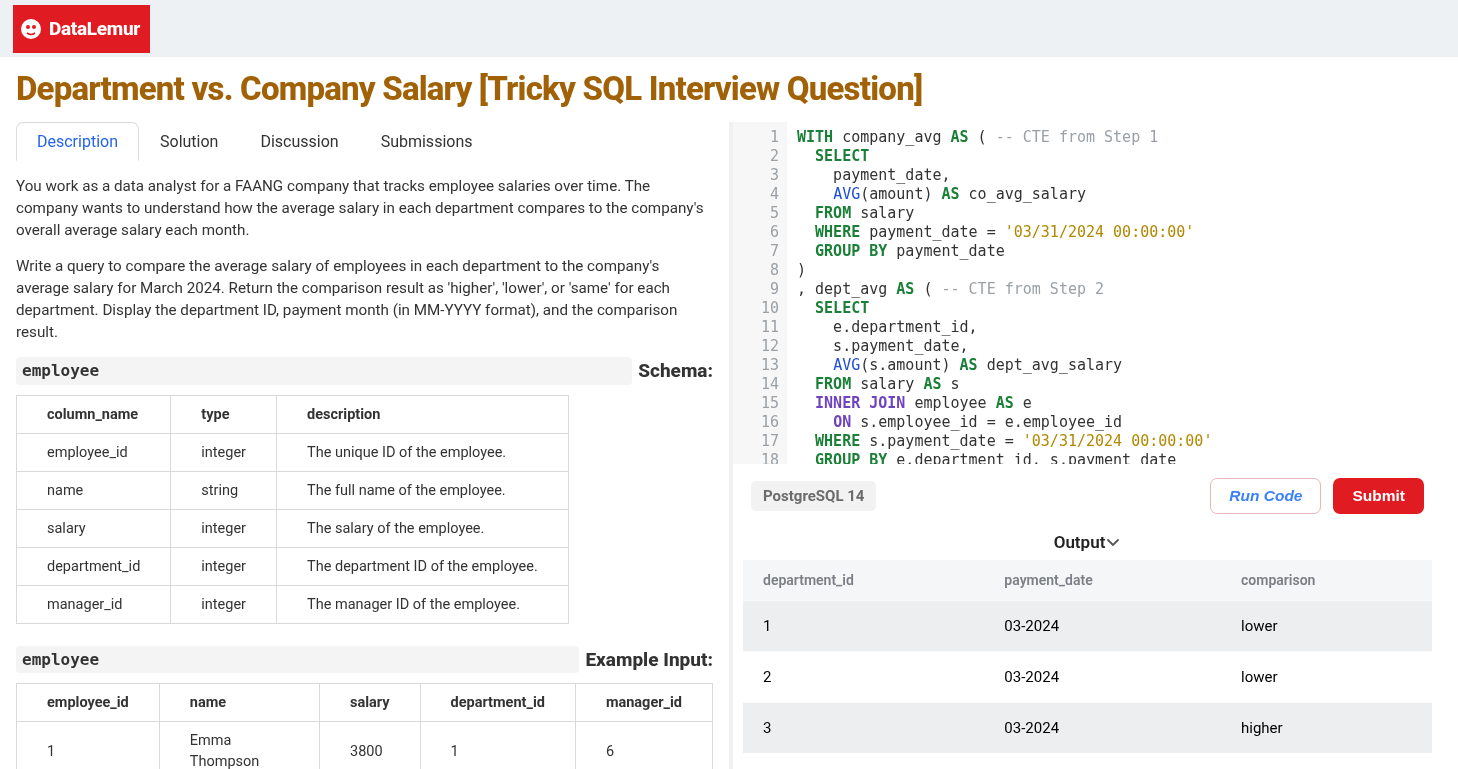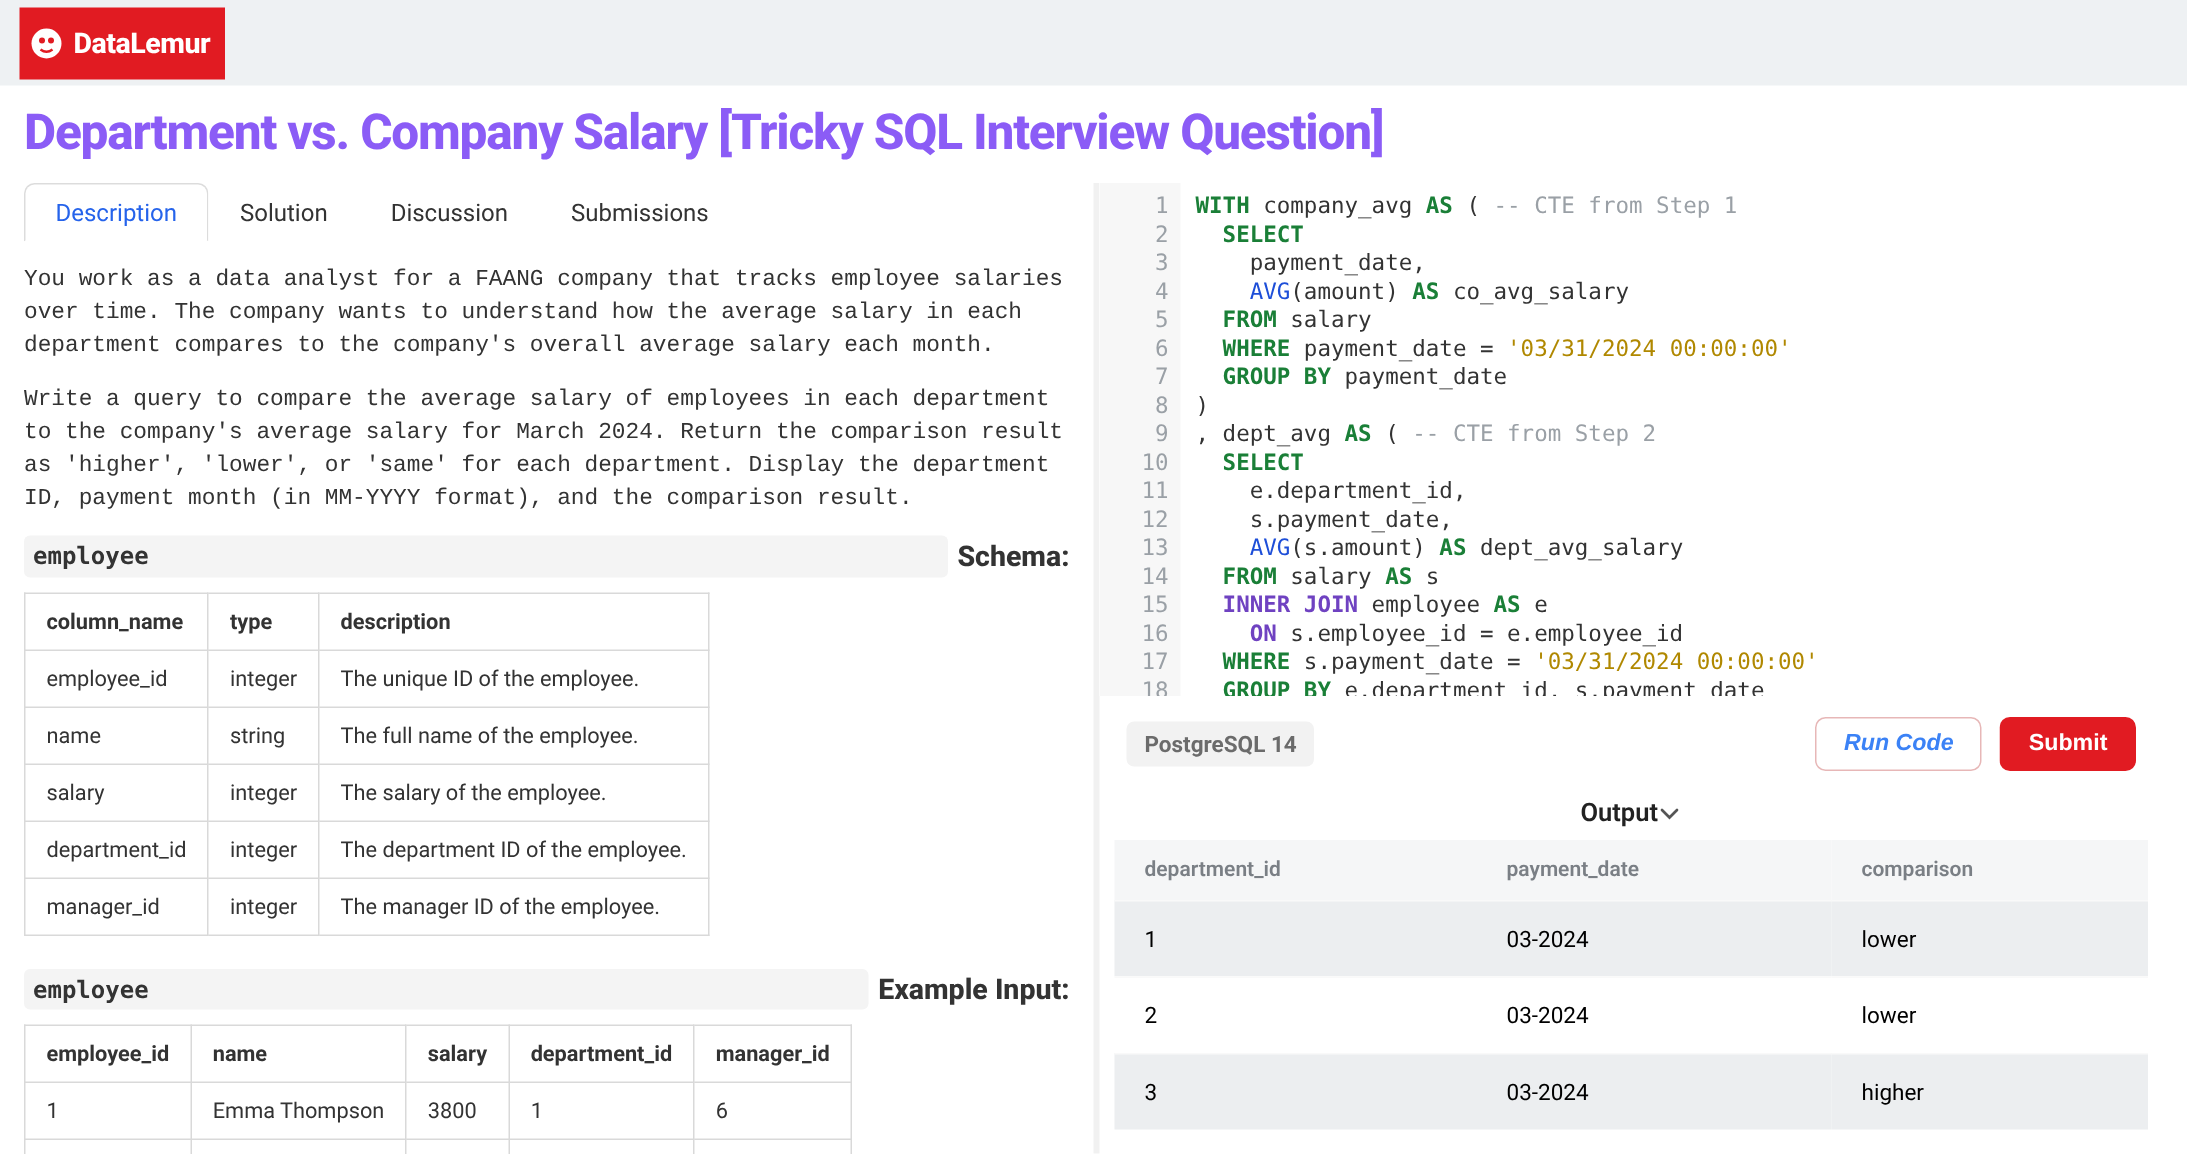--- a/index.html
+++ b/index.html
@@ -3,38 +3,38 @@
 <meta charset="utf-8">
 <style>
 * { box-sizing: border-box; margin: 0; padding: 0; }
 html, body { width: 1458px; height: 769px; font-family: -apple-system, BlinkMacSystemFont, "Segoe UI", Roboto, Helvetica, Arial, sans-serif; background: #fff; overflow: hidden; }
 
 .topbar { height: 57px; background: #eef1f3; display: flex; align-items: center; padding: 0 13px; }
 .logo { height: 48px; background: #e11b22; color: #fff; font-weight: 800; font-size: 19px; display: inline-flex; align-items: center; padding: 0 10px 0 6px; letter-spacing: -0.3px; }
 .logo svg { margin-right: 6px; }
 
 .main { padding: 12px 16px 0 16px; }
-h1.title { font-size: 33px; font-weight: 800; color: #8b5cf6; letter-spacing: -0.8px; }
+h1.title { font-size: 33px; font-weight: 800; color: #a16207; letter-spacing: -0.8px; }
 
 .split { display: flex; margin-top: 14px; height: 660px; }
 .left { width: 713px; padding-right: 16px; overflow-y: auto; }
 .right { flex: 1 1 auto; border-left: 4px solid #f1f1f1; position: relative; }
 
 .tabs { display: flex; gap: 0; align-items: center; }
 .tab { padding: 9px 20px; font-size: 16px; color: #333; cursor: pointer; border: 1px solid transparent; border-radius: 7px 7px 0 0; }
 .tab.active { color: #2563eb; border: 1px solid #dcdcdc; border-bottom-color: #fff; }
 
 .desc { margin-top: 14px; font-size: 15.2px; color: #333; line-height: 1.45; }
-.desc p { margin-bottom: 14px; font-family: Liberation Mono, monospace; }
+.desc p { margin-bottom: 14px; }
 
 .schema-title { font-size: 19px; font-weight: 800; margin-top: 8px; margin-bottom: 10px; display: flex; align-items: center; gap: 6px; }
 .schema-title .code { font-family: ui-monospace, Menlo, Consolas, monospace; background: #f4f4f4; padding: 2px 6px; border-radius: 4px; font-weight: 600; font-size: 16px; }
 
 table.sch { border-collapse: collapse; font-size: 14.5px; }
-table.sch th, table.sch td { border: 1px solid #d9d9d9; padding: 8px 14px; text-align: left; }
+table.sch th, table.sch td { border: 1px solid #d9d9d9; padding: 8px 30px; text-align: left; }
 table.sch th { font-weight: 700; background: #fff; }
 
 
 .editor { display: flex; height: 342px; overflow: hidden; font-family: ui-monospace, SFMono-Regular, Menlo, Consolas, monospace; font-size: 15px; line-height: 19px; background: #fff; }
 .gutter { width: 54px; background: #f7f7f7; color: #9aa0a6; text-align: right; padding: 6px 8px 6px 0; user-select: none; }
 .code { flex: 1; padding: 6px 10px; white-space: pre; color: #333; }
 .kw { color: #1a7f37; font-weight: 600; }
 .kw2 { color: #6f42c1; font-weight: 600; }
 .fn { color: #1d4ed8; }
 .str { color: #b08800; }

